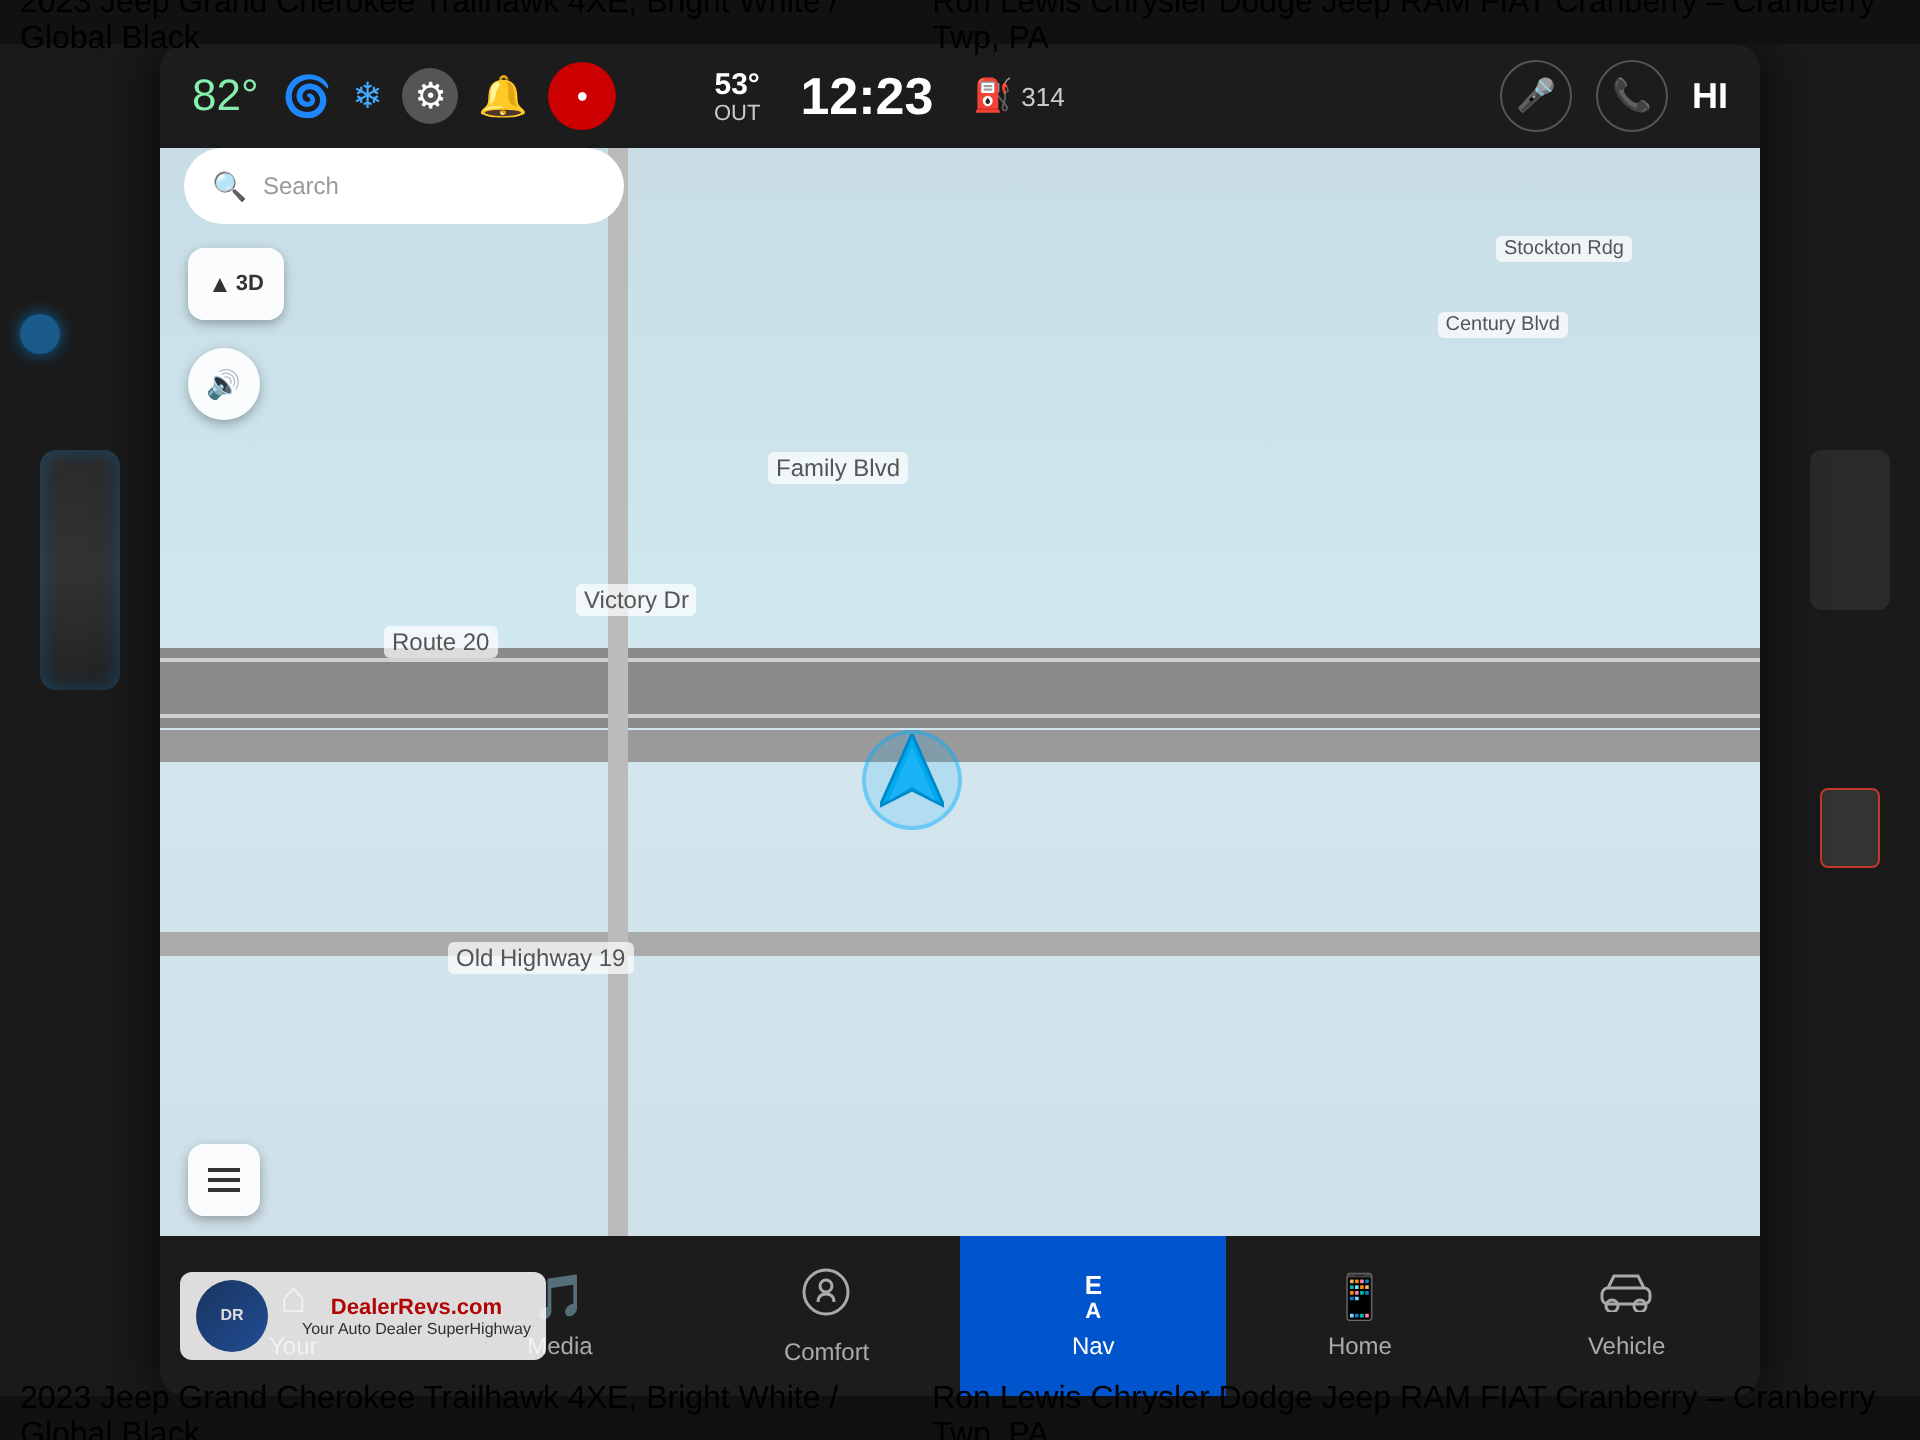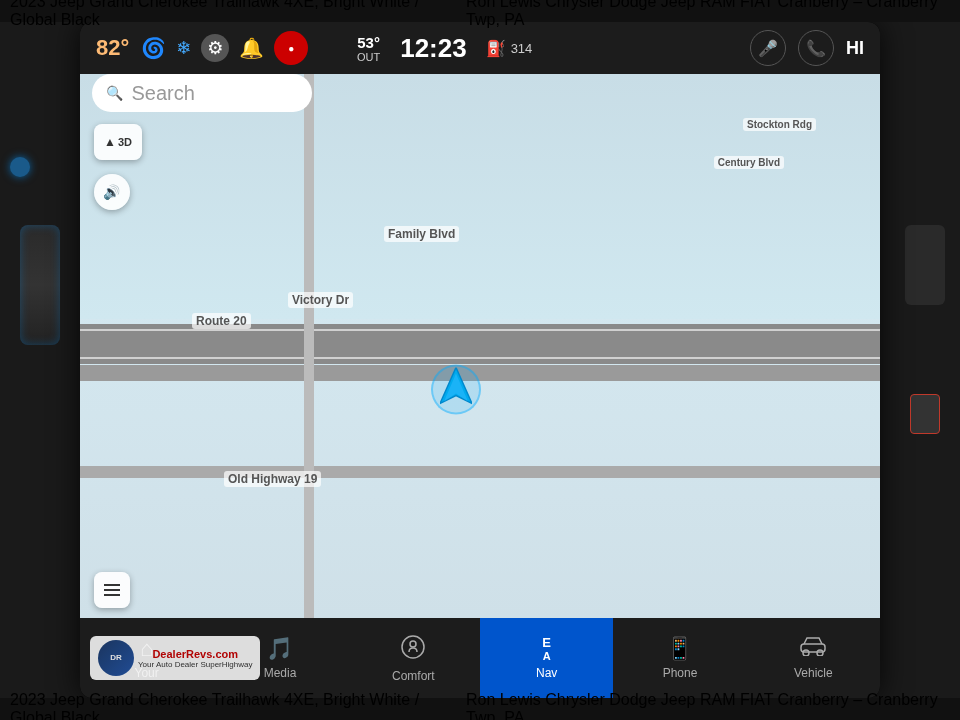--- a/index.html
+++ b/index.html
@@ -75,23 +75,23 @@
       top: 0; left: 0; right: 0;
       height: 52px;
       background: #1c1c1c;
       display: flex;
       align-items: center;
       padding: 0 16px;
       gap: 12px;
       z-index: 5;
     }
     .temp-display {
-      color: #fdba74;
+      color: #86efac;
       font-size: 22px;
-      font-weight: bold;
+      font-weight: normal;
     }
     .status-icons {
       display: flex;
       align-items: center;
       gap: 10px;
       flex: 1;
     }
     .status-icon {
       color: #aaa;
       font-size: 18px;
@@ -183,21 +183,21 @@
       padding: 0 14px;
       gap: 8px;
       z-index: 5;
     }
     .search-icon-inner {
       color: #888;
       font-size: 14px;
     }
     .search-text {
       color: #999;
-      font-size: 20px;
+      font-size: 12px;
     }
 
     
     .map-area {
       position: absolute;
       top: 52px;
       left: 0; right: 0;
       bottom: 80px;
       background: #d4e8f0;
       overflow: hidden;
@@ -208,21 +208,21 @@
       position: absolute;
       inset: 0;
       background: linear-gradient(180deg, #c8dfe8 0%, #d4e8f0 40%, #cfe0e8 100%);
     }
 
     
     .road-label {
       position: absolute;
       color: #555;
       font-size: 12px;
-      font-weight: 700;
+      font-weight: 400;
       background: rgba(255,255,255,0.7);
       padding: 1px 4px;
       border-radius: 3px;
     }
 
     
     .map-btn-3d {
       position: absolute;
       top: 50px;
       left: 14px;
@@ -362,21 +362,21 @@
       background: #fff;
       border-radius: 6px;
       padding: 4px 8px;
       display: flex;
       flex-direction: column;
       align-items: center;
     }
     .watermark-top {
       display: flex;
       align-items: center;
-      gap: 4px;
+      gap: 17px;
     }
     .dealer-logo-circle {
       width: 36px;
       height: 36px;
       border-radius: 50%;
       background: linear-gradient(135deg, #1a3a6b, #2255aa);
       display: flex;
       align-items: center;
       justify-content: center;
       color: #fff;
@@ -544,21 +544,21 @@
     <div class="nav-item active">
       <div class="nav-active-text">
         <span class="nav-e-a">E</span>
         <span>A</span>
       </div>
       <span class="nav-item-label">Nav</span>
     </div>
 
     <div class="nav-item">
       <span class="nav-item-icon">📱</span>
-      <span class="nav-item-label">Phone</span>
+      <span class="nav-item-label">Home</span>
     </div>
 
     <div class="nav-item">
       <span class="nav-item-icon">
         <svg width="28" height="20" viewBox="0 0 28 20">
           <rect x="2" y="8" width="24" height="8" rx="3" fill="none" stroke="#aaa" stroke-width="1.5"></rect>
           <path d="M5 8 L8 2 L20 2 L23 8" fill="none" stroke="#aaa" stroke-width="1.5"></path>
           <circle cx="7" cy="17" r="3" fill="none" stroke="#aaa" stroke-width="1.5"></circle>
           <circle cx="21" cy="17" r="3" fill="none" stroke="#aaa" stroke-width="1.5"></circle>
         </svg>

